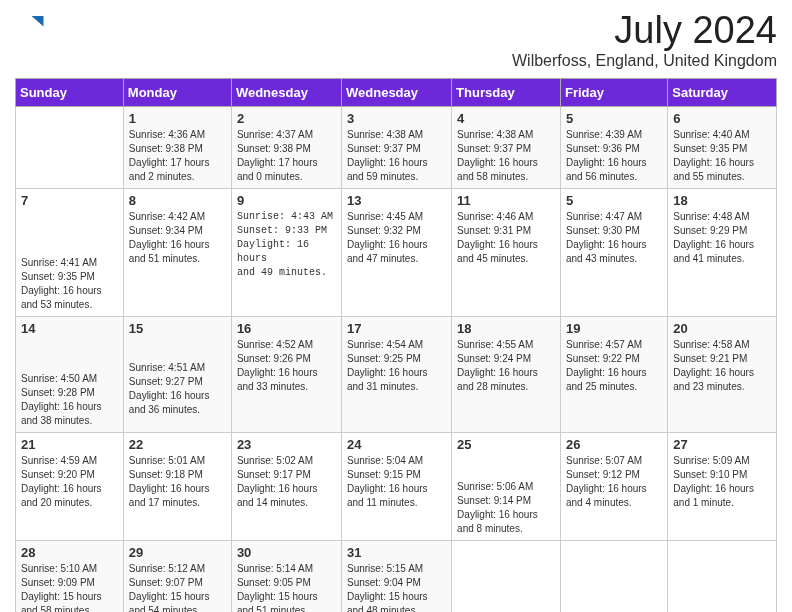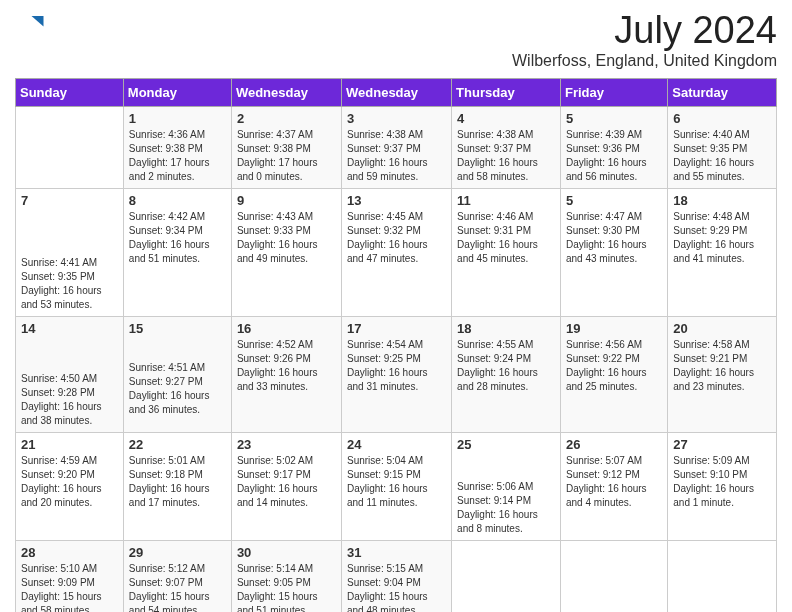--- a/index.html
+++ b/index.html
@@ -176,21 +176,21 @@
         </td>
         <td>
           <div class="day-number">8</div>
           <div class="day-info" style="white-space: pre-line;">Sunrise: 4:42 AM
 Sunset: 9:34 PM
 Daylight: 16 hours
 and 51 minutes.</div>
         </td>
         <td>
           <div class="day-number">9</div>
-          <div class="day-info" style="white-space: pre-line;">Sunrise: 4:43 AM
+          <div class="day-info" style="white-space: pre-line; font-family: Liberation Mono, monospace;">Sunrise: 4:43 AM
 Sunset: 9:33 PM
 Daylight: 16 hours
 and 49 minutes.</div>
         </td>
         <td>
           <div class="day-number">13</div>
           <div class="day-info" style="white-space: pre-line;">Sunrise: 4:45 AM
 Sunset: 9:32 PM
 Daylight: 16 hours
 and 47 minutes.</div>
@@ -248,21 +248,21 @@
         </td>
         <td>
           <div class="day-number">18</div>
           <div class="day-info" style="white-space: pre-line;">Sunrise: 4:55 AM
 Sunset: 9:24 PM
 Daylight: 16 hours
 and 28 minutes.</div>
         </td>
         <td>
           <div class="day-number">19</div>
-          <div class="day-info" style="white-space: pre-line;">Sunrise: 4:56 AM
+          <div class="day-info" style="white-space: pre-line;">Sunrise: 4:57 AM
 Sunset: 9:22 PM
 Daylight: 16 hours
 and 25 minutes.</div>
         </td>
         <td>
           <div class="day-number">20</div>
           <div class="day-info" style="white-space: pre-line;">Sunrise: 4:58 AM
 Sunset: 9:21 PM
 Daylight: 16 hours
 and 23 minutes.</div>

